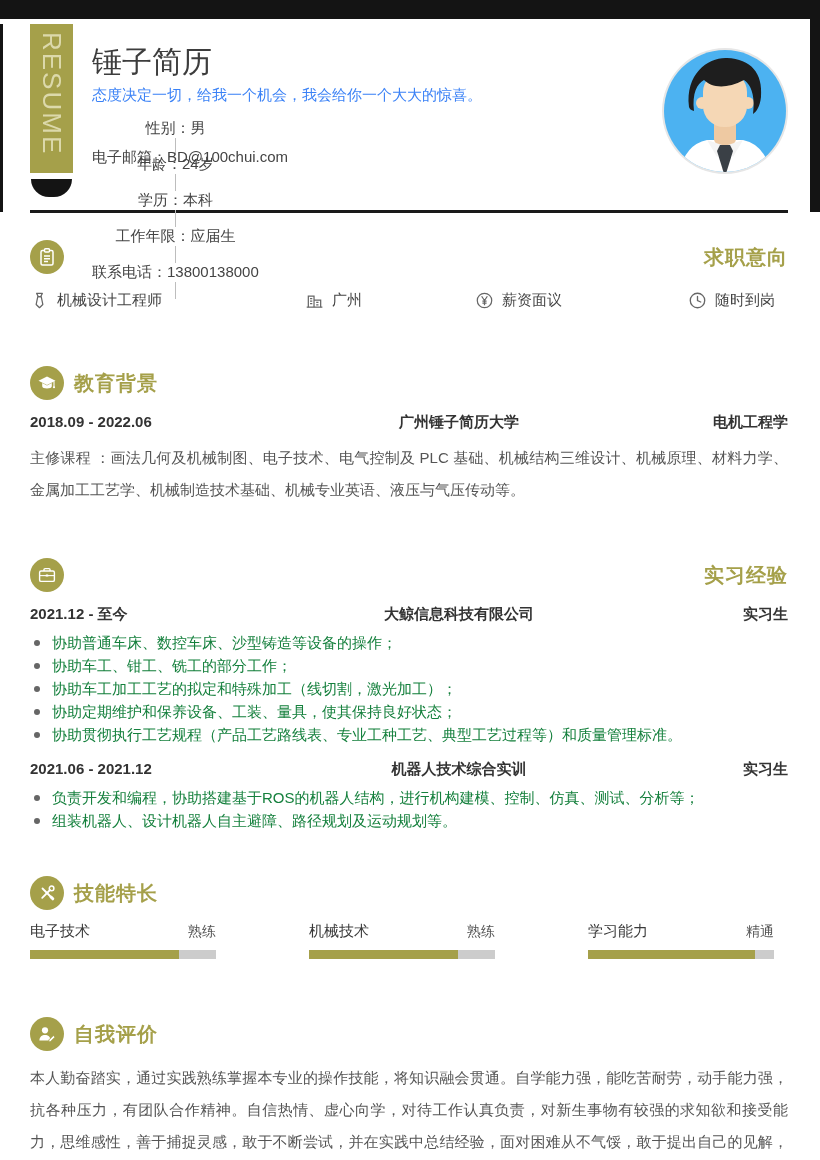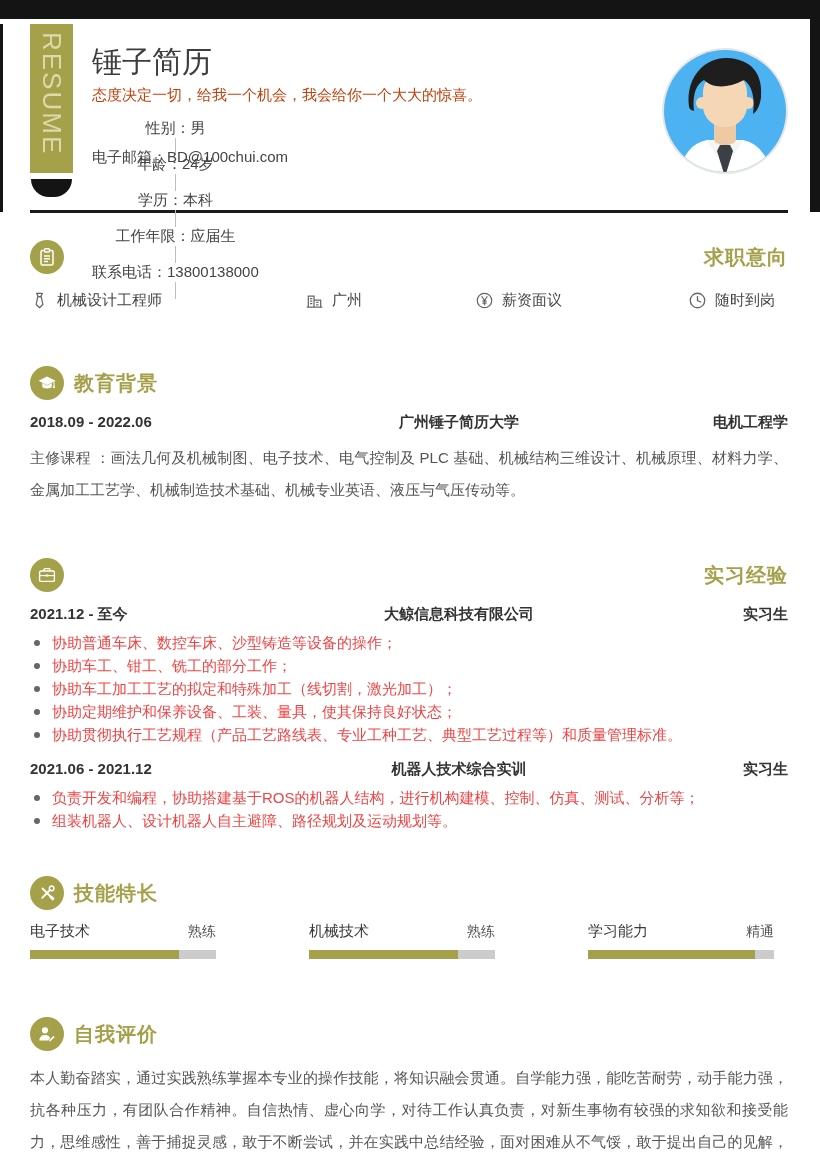--- a/index.html
+++ b/index.html
@@ -16,21 +16,21 @@
   
   .ribbon { position:absolute; top:24px; left:30px; width:43px; height:149px; background:#a5a04a;
             display:flex; align-items:flex-start; justify-content:center; }
   .ribbon-text { writing-mode:vertical-rl; text-orientation:mixed; color:#dcd9ab;
                  font-size:26px; letter-spacing:2px; padding-top:8px; }
   .ribbon-tail { position:absolute; top:179px; left:31px; width:41px; height:18px; background:#141414;
                  border-radius:0 0 18px 18px; }
 
   
   .name { position:absolute; top:42px; left:92px; font-size:30px; font-weight:500; color:#3d3d3d; }
-  .tagline { position:absolute; top:86px; left:92px; font-size:15px; color:#c2410c; }
+  .tagline { position:absolute; top:86px; left:92px; font-size:15px; color:#3b82f6; }
   .info-line { position:absolute; left:92px; display:flex; align-items:center; font-size:15px; color:#444;flex-direction:column; }
   .info-line.l1 { top:119px; }
   .info-line.l2 { top:148px; }
   .sep { width:1px; height:17px; background:#bdbdbd; margin:0 10px; }
 
   .avatar { position:absolute; top:45px; left:659px; width:132px; height:132px; }
 
   
   .content { position:absolute; top:240px; left:30px; width:758px; }
 
@@ -45,21 +45,21 @@
 
   .meta-row { display:flex; margin-top:13px; font-size:15px; font-weight:bold; color:#333; }
   .meta-period { width:220px; }
   .meta-center { flex:1; text-align:center; }
   .meta-right  { width:120px; text-align:right; }
 
   .para { font-size:15px; color:#555; line-height:32px; text-align:justify; }
   .courses { margin-top:10px; }
 
   ul.bullets { list-style:none; margin-top:9px; }
-  ul.bullets li { position:relative; padding-left:22px; font-size:15px; color:#ef4444;
+  ul.bullets li { position:relative; padding-left:22px; font-size:15px; color:#15803d;
                   line-height:20px; margin-bottom:3px; }
   ul.bullets li::before { content:""; position:absolute; left:4px; top:7px; width:6px; height:6px;
                           border-radius:50%; background:#666; }
 
   .skills-grid { display:grid; grid-template-columns:repeat(3,186px); column-gap:93px; margin-top:12px; }
   .skill-top { display:flex; justify-content:space-between; align-items:baseline; }
   .skill-name { font-size:15px; color:#3a3a3a; }
   .skill-level { font-size:14px; color:#555; }
   .skill-bar { margin-top:9px; height:9px; background:#cccccc; position:relative; }
   .skill-fill { position:absolute; left:0; top:0; bottom:0; background:#a5a04a; }

